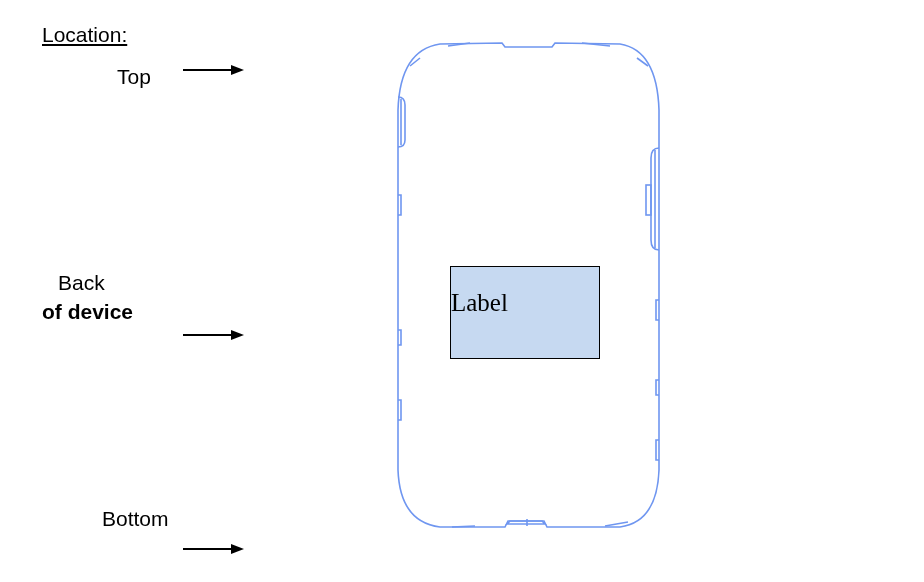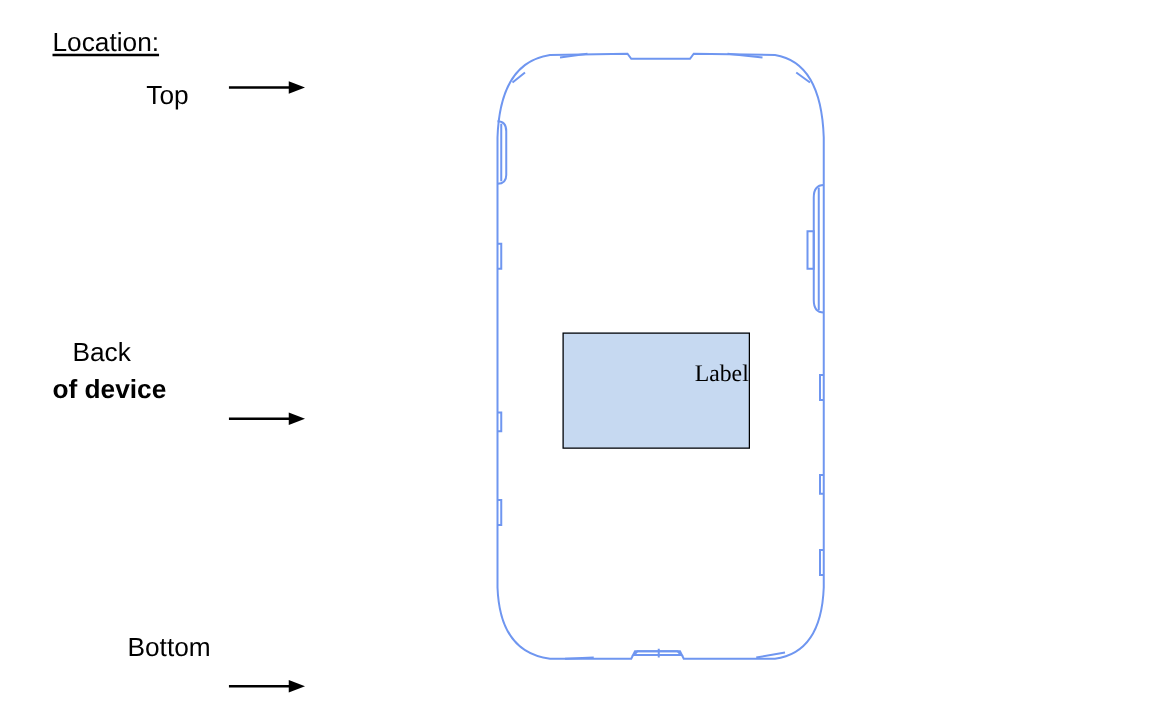--- a/index.html
+++ b/index.html
@@ -2,21 +2,21 @@
 <html><head>
 <meta charset="utf-8">
 <style>
   html, body { margin:0; padding:0; background:#ffffff; }
   body { width:924px; height:582px; position:relative; overflow:hidden; font-family:"Liberation Sans", sans-serif; color:#000; }
   .txt { position:absolute; font-size:21px; line-height:29px; white-space:nowrap; }
   .heading { font-weight:normal; text-decoration:underline; }
   .arrow { position:absolute; }
   .device { position:absolute; left:0; top:0; }
   .label-box { position:absolute; left:450px; top:266px; width:150px; height:93px; background:#c6d9f1; border:1.5px solid #000; box-sizing:border-box; }
-  .label-text { position:absolute; left:0; right:0; top:22px; text-align:right; font-family:"Liberation Serif", serif; font-size:19px; }
+  .label-text { position:absolute; left:0; right:0; top:22px; text-align:left; font-family:"Liberation Serif", serif; font-size:25px; }
 </style>
 </head>
 <body>
 
 <div class="txt heading" style="left:42px; top:20px;">Location:</div>
 
 <div class="txt" style="left:117px; top:62px;">Top</div>
 <svg class="arrow" style="left:183px; top:63px;" width="62" height="14" viewBox="0 0 62 14">
   <line x1="0" y1="7" x2="50" y2="7" stroke="#000" stroke-width="2"></line>
   <polygon points="48,2 61,7 48,12" fill="#000"></polygon>

